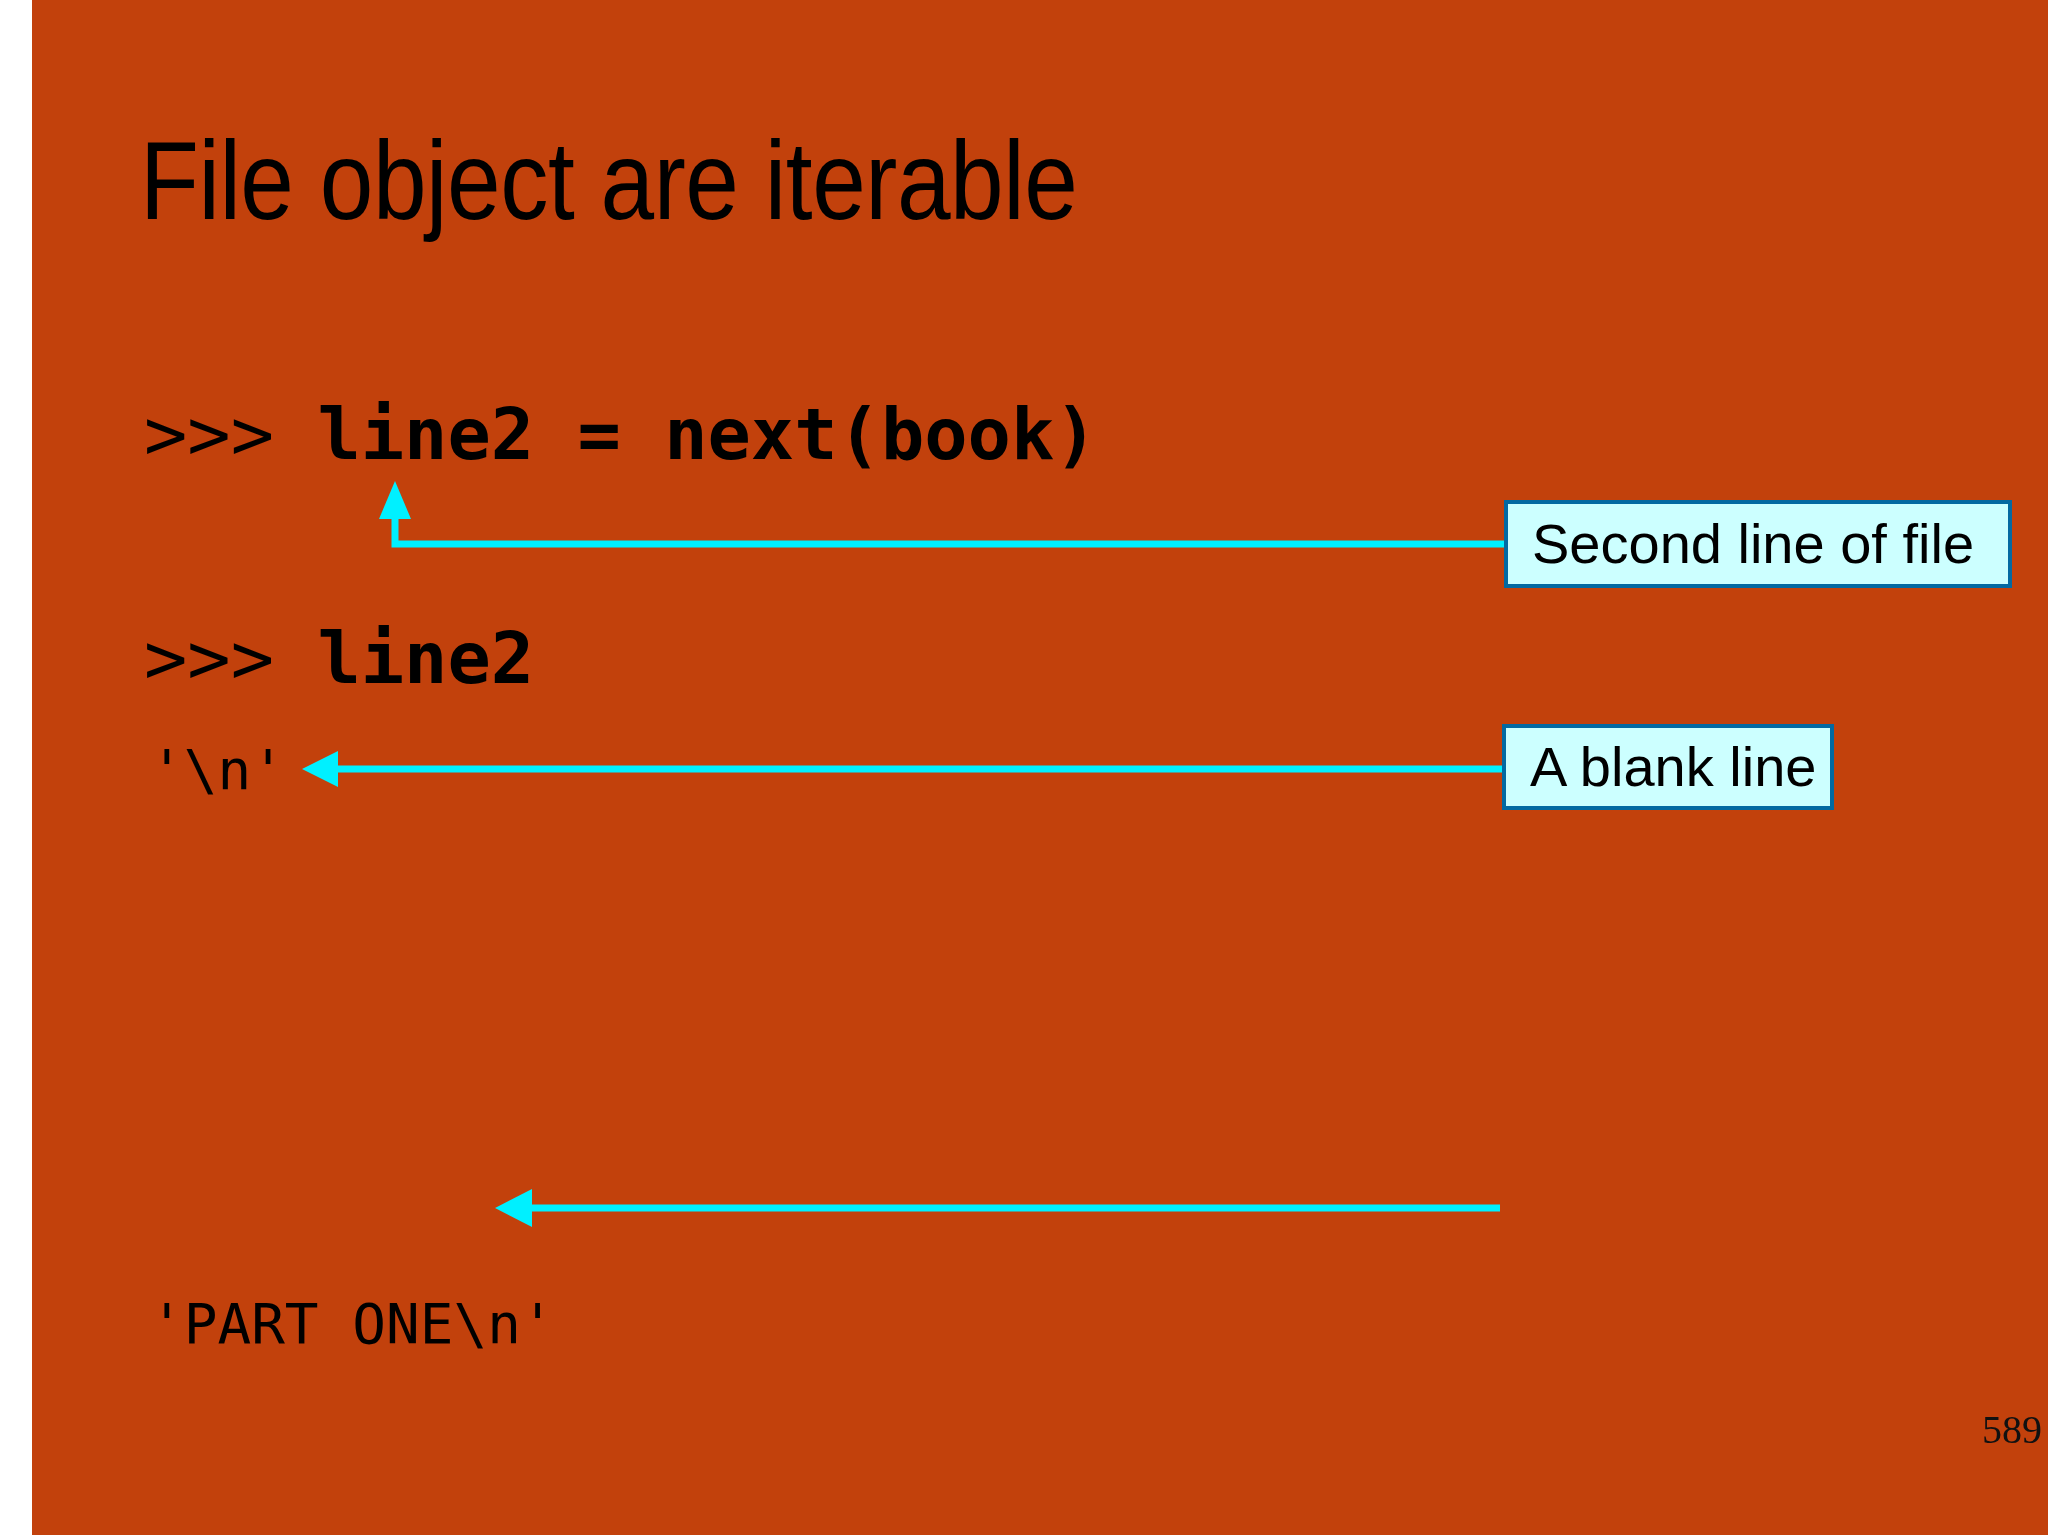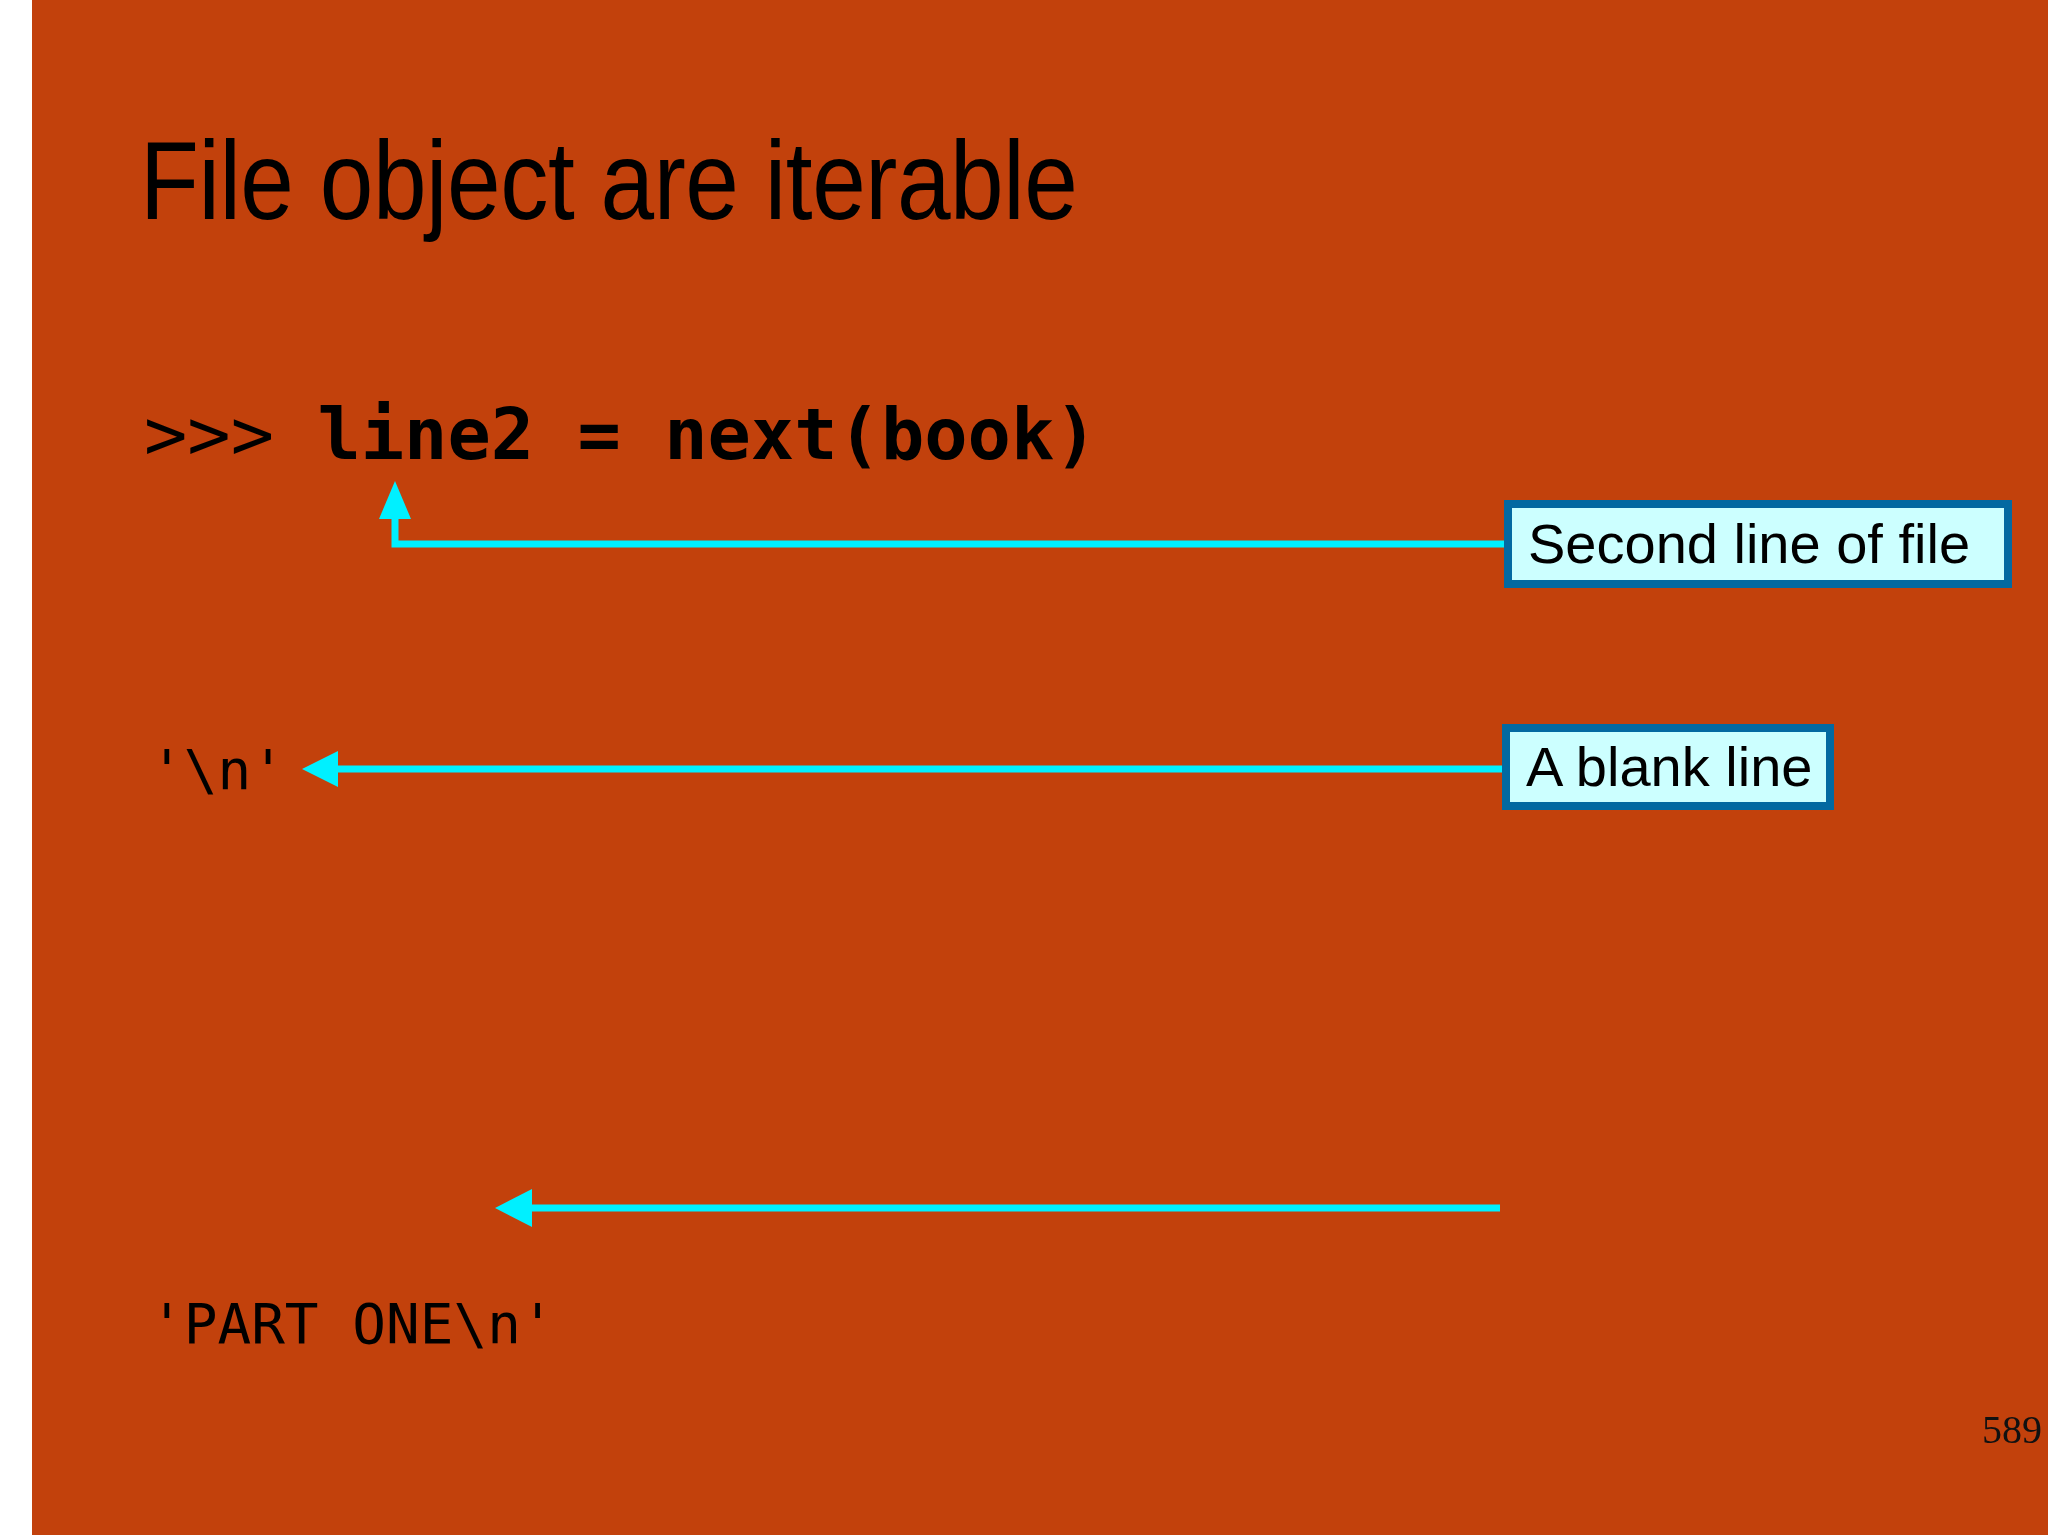--- a/index.html
+++ b/index.html
@@ -68,28 +68,28 @@
   .cl-3 { left: 118px; top: 740px; }
   .cl-4 { left: 112px; top: 958px; }
   .cl-5 { left: 112px; top: 1182px; }
   .cl-6 { left: 118px; top: 1294px; }
 
   
   .callout {
     position: absolute;
     box-sizing: border-box;
     background: #ccffff;
-    border: 8px solid #0369a1;
+    border: 4px solid #0369a1;
     font-family: "Liberation Sans", sans-serif;
     font-size: 56px;
     line-height: 1;
     color: #000000;
     display: flex;
     align-items: center;
-    padding: 0 16px;
+    padding: 0 24px;
     white-space: nowrap;
   }
   .callout-1 {
     left: 1472px;
     top: 500px;
     width: 508px;
     height: 88px;
   }
   .callout-2 {
     left: 1470px;
@@ -128,20 +128,21 @@
 </style>
 </head>
 <body>
 
 <div id="slide">
 
   <div class="slide-title">File object are iterable</div>
 
   <div class="code-line prompt-line cl-1"><span class="prompt-mark">&gt;&gt;&gt; </span><span>line2 = next(book)</span></div>
 
+  <div class="code-line prompt-line cl-2"><span class="prompt-mark">&gt;&gt;&gt; </span><span>line2</span></div>
 
   <div class="code-line output-line cl-3"><span>'\n'</span></div>
 
 
 
   <div class="code-line output-line cl-6"><span>'PART ONE\n'</span></div>
 
   <svg id="arrow-layer" viewBox="0 0 2048 1535" width="2048" height="1535" xmlns="http://www.w3.org/2000/svg">
 
     <g>

